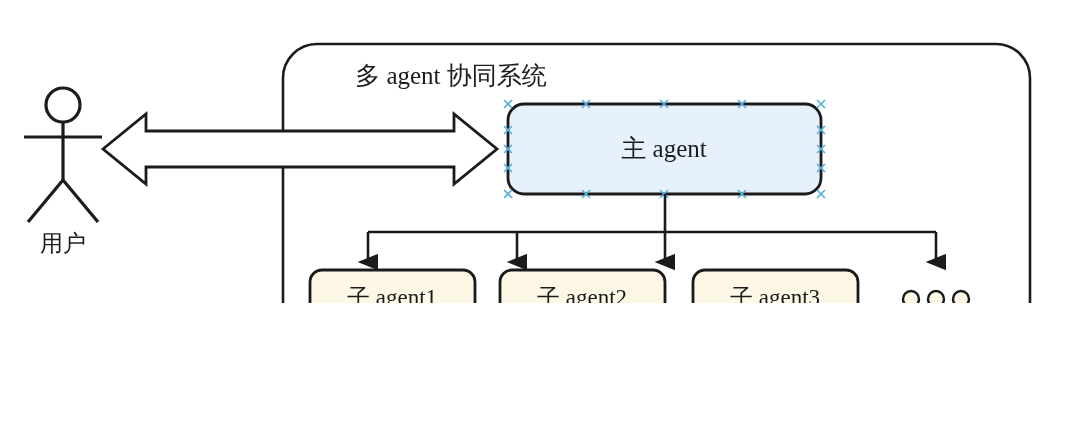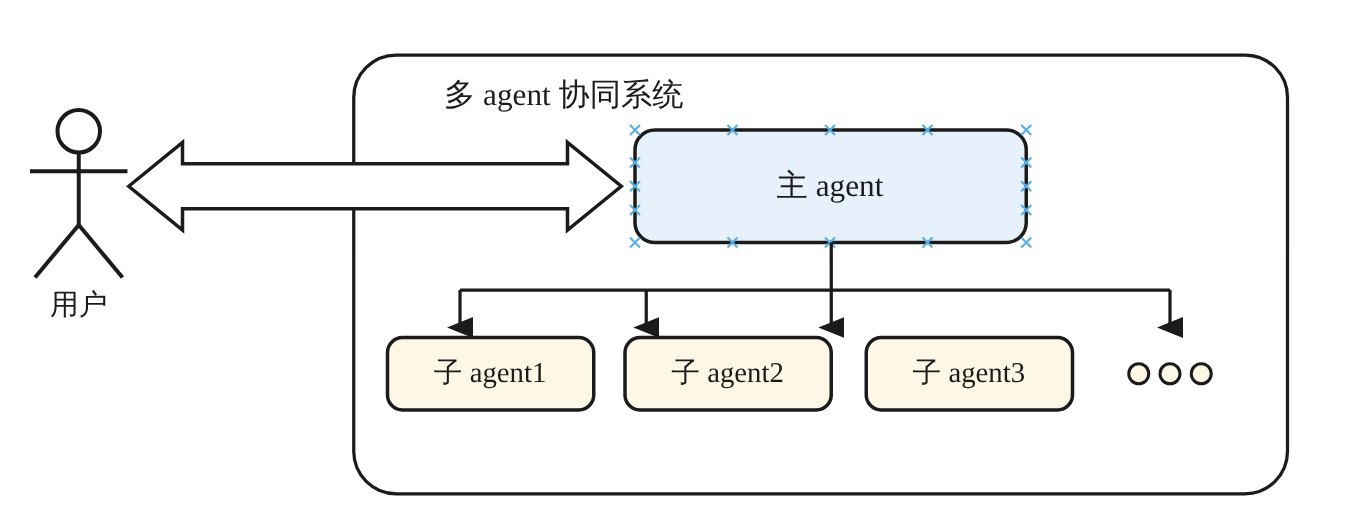--- a/index.html
+++ b/index.html
@@ -7,21 +7,21 @@
     margin: 0;
     padding: 0;
     background: #ffffff;
   }
   body {
     font-family: "Liberation Serif", "DejaVu Serif", serif;
   }
   #canvas {
     position: relative;
     width: 1080px;
-    height: 397px;
+    height: 303px;
     background: #ffffff;
     overflow: hidden;
   }
   #diagram-svg {
     position: absolute;
     left: 0;
     top: 0;
     width: 1080px;
     height: 423px;
   }

